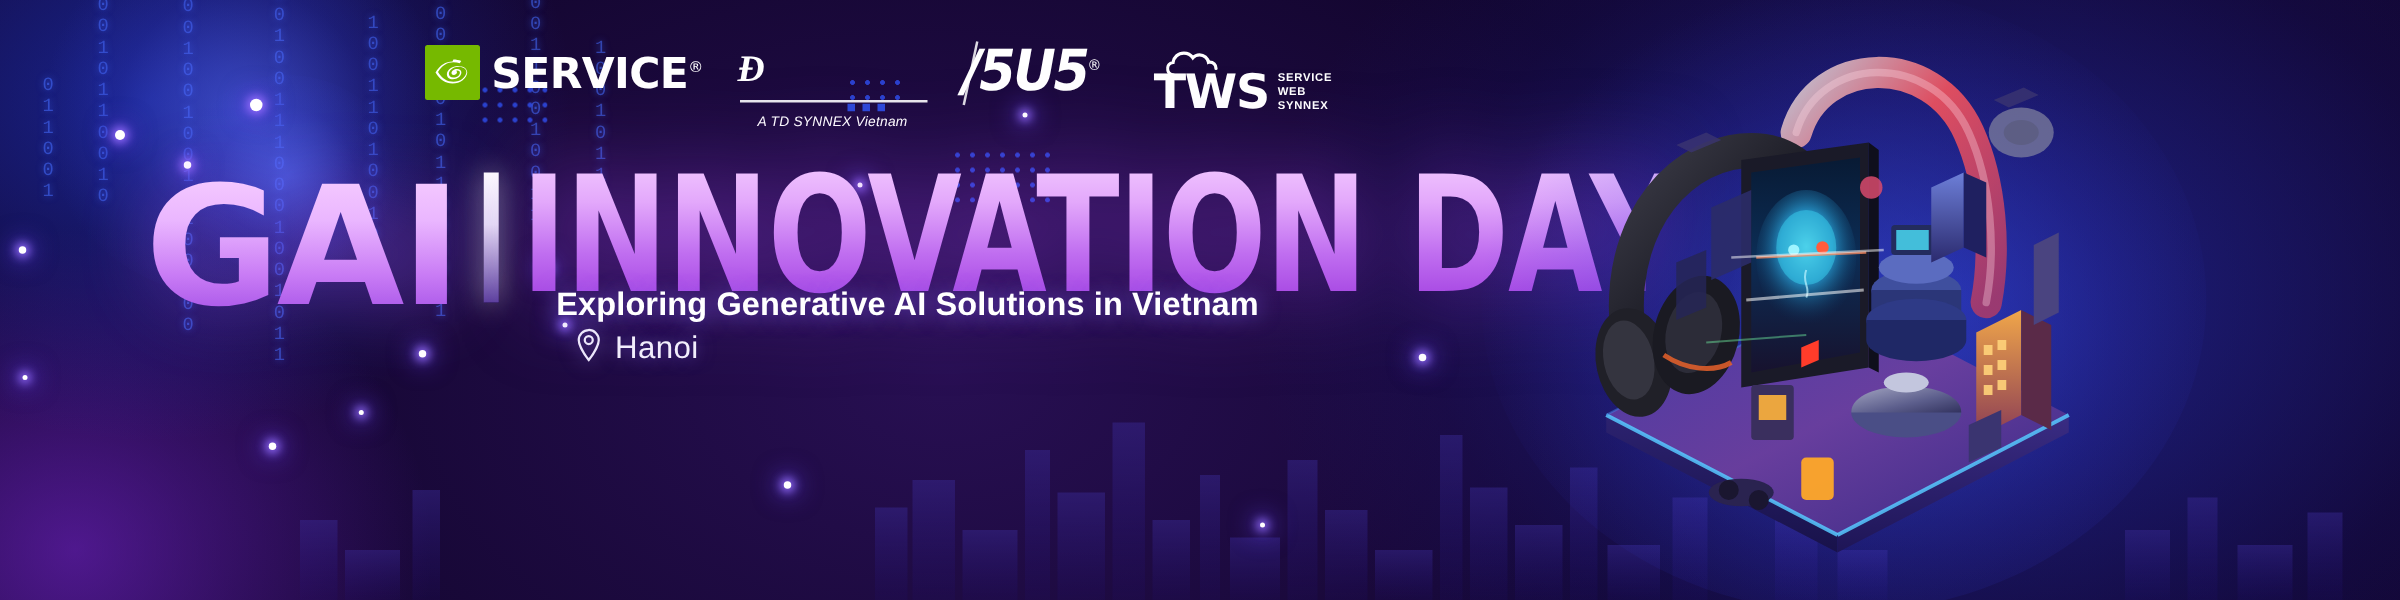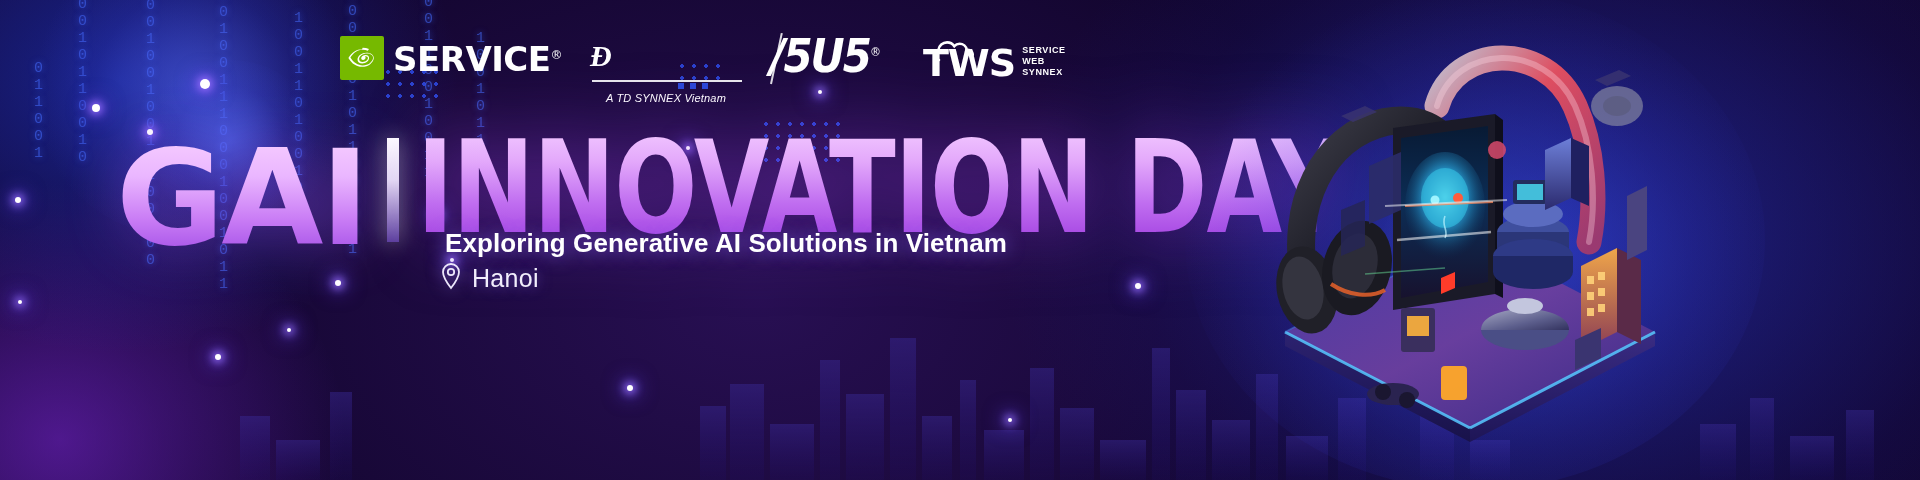--- a/index.html
+++ b/index.html
@@ -100,21 +100,21 @@
   .asus{ display:flex; align-items:flex-start; height:44px; }
   .asus-word{
     color:#fff; font-size:42px; font-weight:700; font-style:italic;
     letter-spacing:-2px; line-height:1;
     font-family:"DejaVu Sans", sans-serif;
     transform:scaleY(1.08);
   }
   .asus-word sup{ font-size:11px; font-weight:400; font-style:normal; vertical-align:super; letter-spacing:0; }
 
   
-  .tws{ margin-left:42px; position:relative; height:58px; display:flex; align-items:center; }
+  .tws{ margin-left:42px; position:relative; height:58px; display:flex; align-items:flex-end; }
   .tws-cloud{ position:absolute; left:10px; top:0px; }
   .tws-word{
     color:#fff; font-size:38px; font-weight:700; line-height:1;
     letter-spacing:-1px; position:relative; top:-2px;
     font-family:"DejaVu Sans", sans-serif;
   }
   .tws-sub{
     margin-left:7px; color:#fff; font-size:9px; font-weight:700;
     line-height:11px; letter-spacing:.6px; position:relative; top:-4px;
   }
@@ -161,21 +161,21 @@
   
   .subtitle{
     position:absolute; left:445px; top:228px;
     color:#ffffff; font-size:26px; font-weight:700;
     letter-spacing:.1px; white-space:nowrap;
     text-shadow:0 0 18px rgba(140,110,255,.75);
   }
 
   
   .meta{
-    position:absolute; left:440px; top:262px;
+    position:absolute; left:460px; top:262px;
     display:flex; align-items:flex-start; gap:33px;
   }
   .meta-item{ display:flex; align-items:center; gap:10px; }
   .meta-text{
     color:#f2eefc; font-size:25px; font-weight:400;
     letter-spacing:.3px; white-space:nowrap;
     text-shadow:0 0 14px rgba(140,110,255,.6);
   }
   .meta-icon{ display:block; filter:drop-shadow(0 0 8px rgba(160,130,255,.7)); }
 

